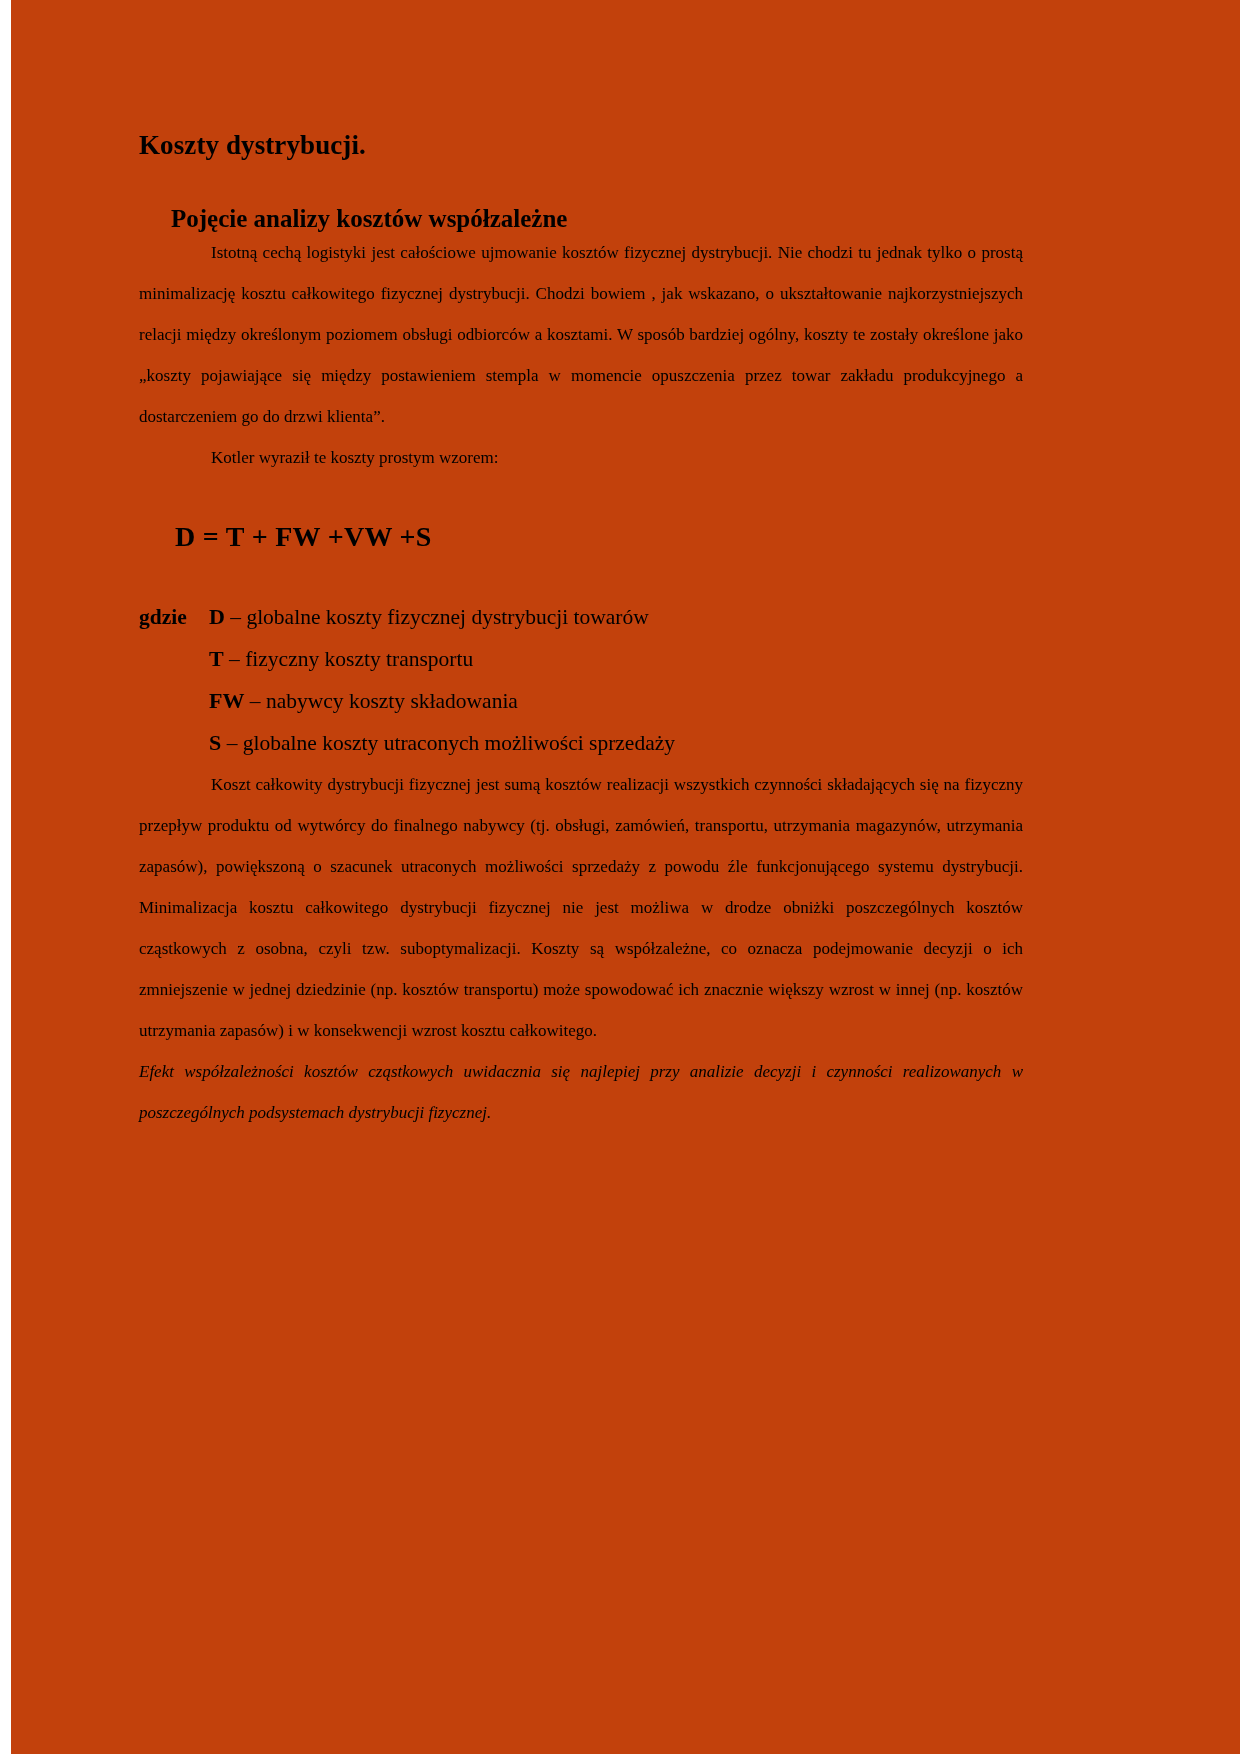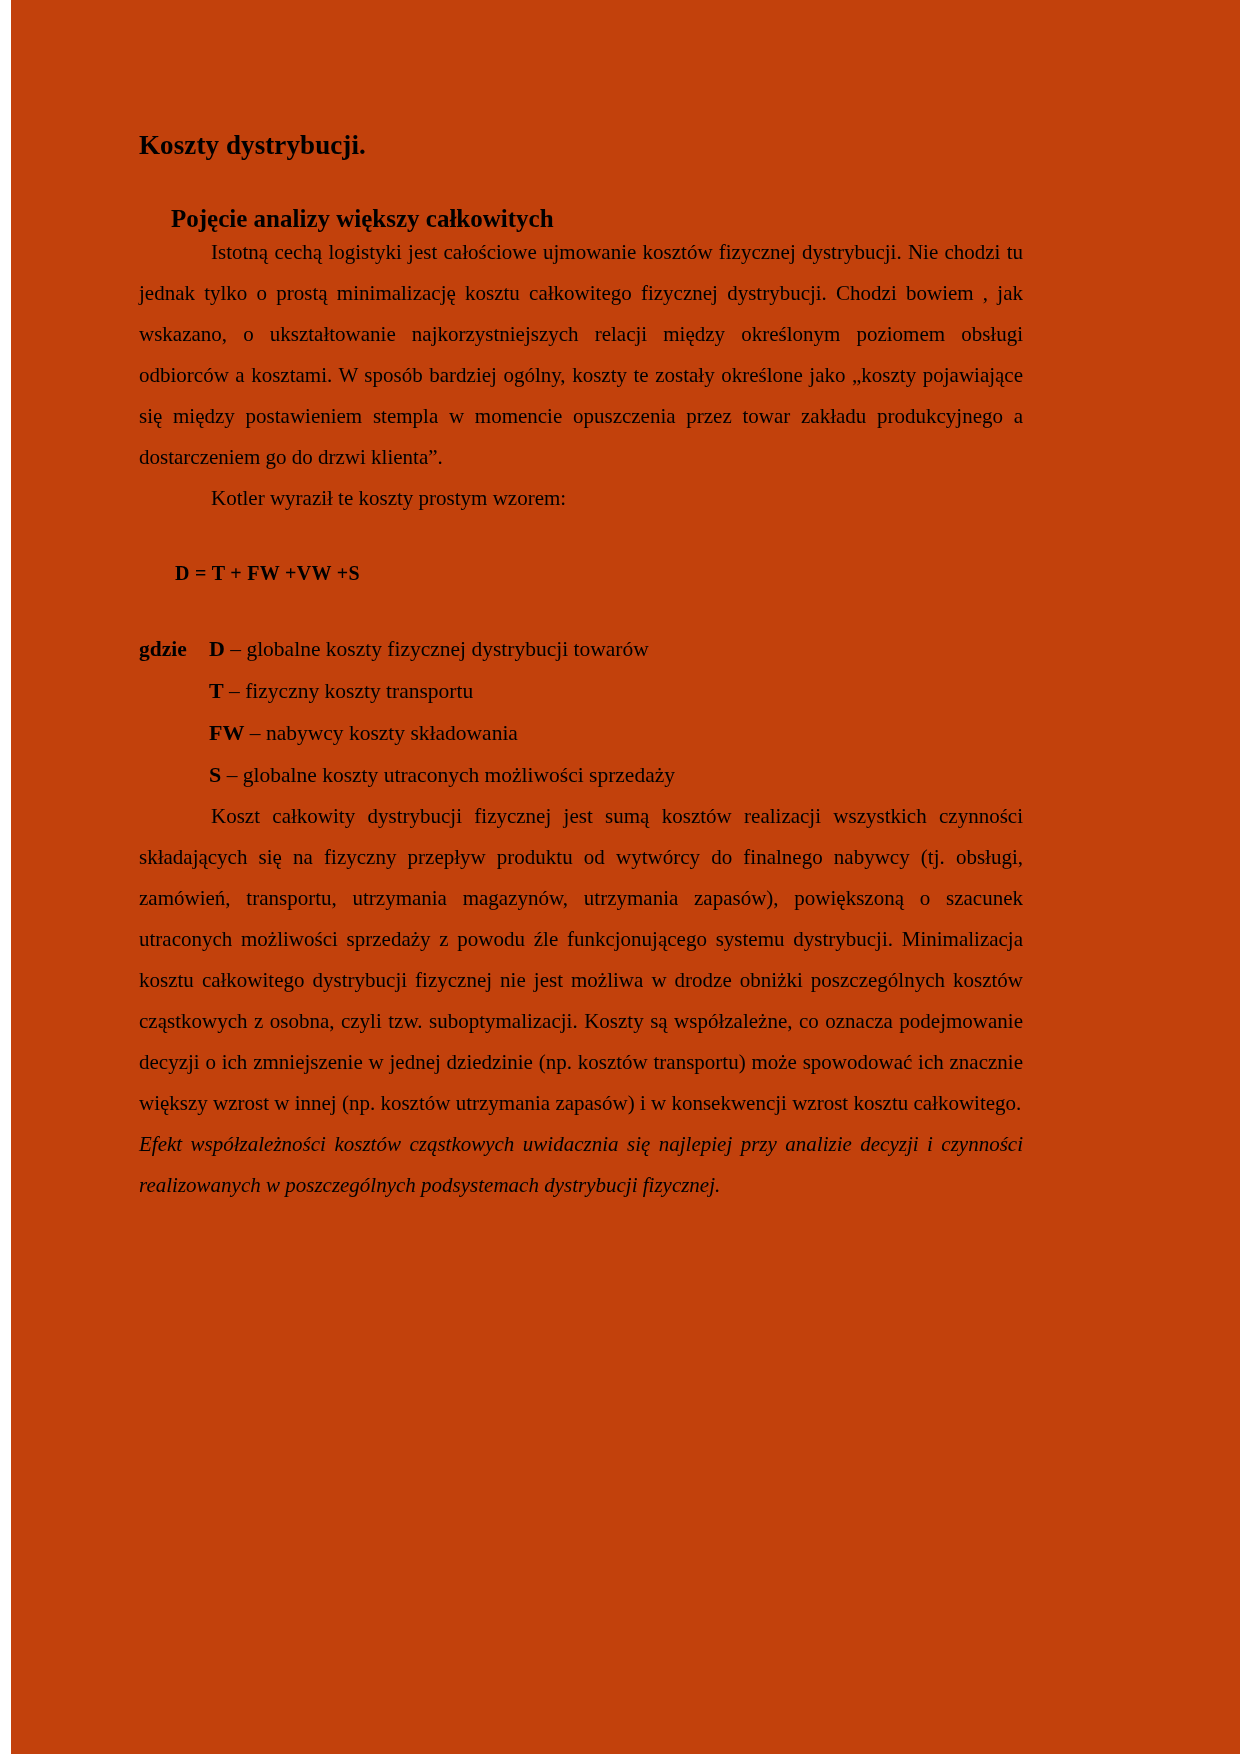--- a/index.html
+++ b/index.html
@@ -43,21 +43,21 @@
     font-size: 25px;
     font-weight: bold;
     margin: 0;
     padding-top: 44px;
     padding-left: 32px;
     line-height: 1.1;
   }
 
   
   p.body {
-    font-size: 21px;
+    font-size: 17px;
     line-height: 41px;
     text-align: justify;
     text-justify: inter-word;
     margin: 0;
     -webkit-hyphens: none;
     hyphens: none;
   }
   p.body.indent {
     text-indent: 72px;
   }
@@ -70,21 +70,21 @@
   .para-total {
     margin-top: 48px;
   }
   .para-effect {
     margin-top: 0px;
     font-style: italic;
   }
 
   
   .formula {
-    font-size: 20px;
+    font-size: 28px;
     font-weight: bold;
     margin: 0;
     padding-top: 43px;
     padding-left: 36px;
     letter-spacing: 0.3px;
   }
 
   
   .defs {
     margin: 0;
@@ -115,21 +115,21 @@
   }
 </style>
 </head>
 <body>
 
 <div class="page">
   <div class="content">
 
     <h1 class="doc-title">Koszty dystrybucji.</h1>
 
-    <h2 class="doc-subtitle">Pojęcie analizy większy całkowitych</h2>
+    <h2 class="doc-subtitle">Pojęcie analizy kosztów współzależne</h2>
 
     <p class="body indent para-intro">Istotną cechą logistyki jest całościowe ujmowanie kosztów fizycznej dystrybucji. Nie chodzi tu jednak tylko o prostą minimalizację kosztu całkowitego fizycznej dystrybucji. Chodzi bowiem , jak wskazano, o ukształtowanie najkorzystniejszych relacji między określonym poziomem obsługi odbiorców a kosztami. W sposób bardziej ogólny, koszty te zostały określone jako „koszty pojawiające się między postawieniem stempla w momencie opuszczenia przez towar zakładu produkcyjnego a dostarczeniem go do drzwi klienta”.</p>
 
     <p class="body indent para-kotler">Kotler wyraził te koszty prostym wzorem:</p>
 
     <p class="formula">D = T + FW +VW +S</p>
 
     <ul class="defs">
 
       <li class="def-row">

